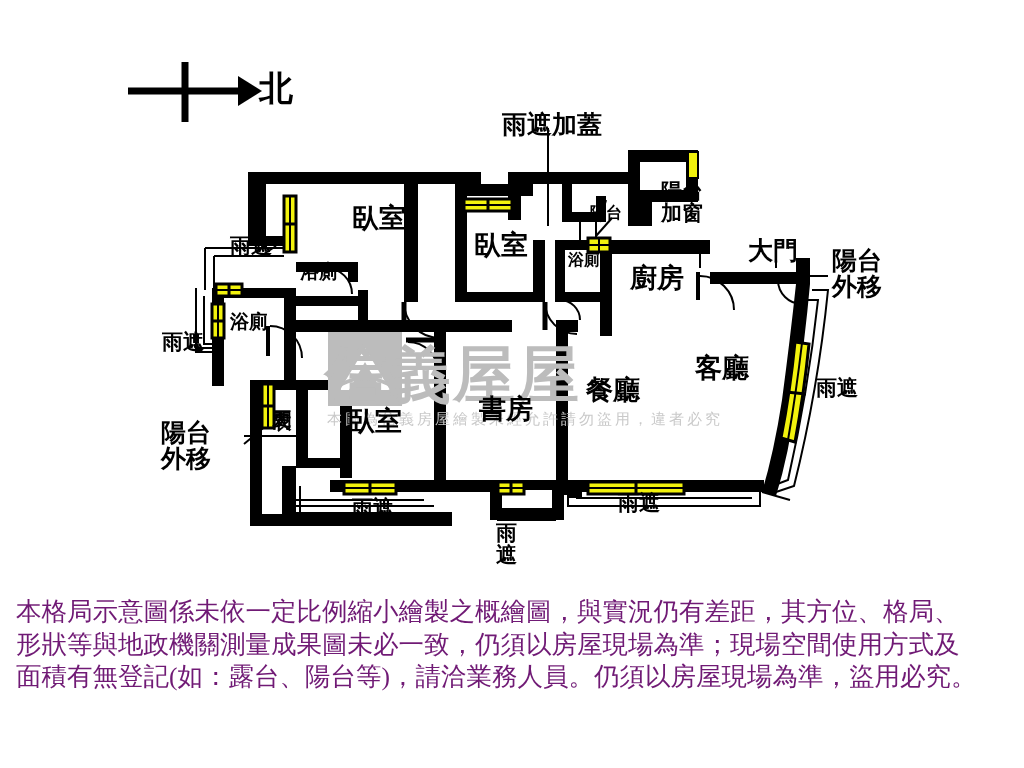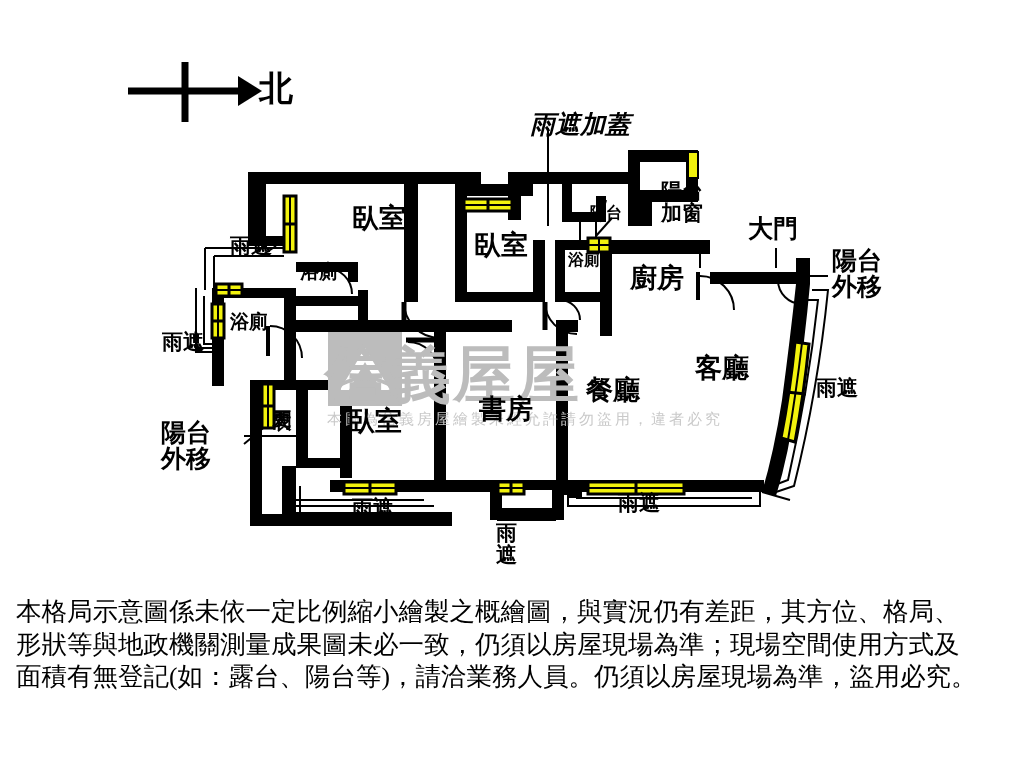--- a/index.html
+++ b/index.html
@@ -109,21 +109,21 @@
     font-weight: 400;
   }
   #disclaimer {
     position: absolute;
     left: 16px;
     top: 596px;
     width: 995px;
     font-size: 25.5px;
     line-height: 1.28;
     font-weight: 400;
-    color: #000000;
+    color: #701a75;
     font-family: "Liberation Serif", "DejaVu Serif", serif;
     letter-spacing: 0px;
   }
   #disclaimer div { white-space: nowrap; }
 </style>
 </head>
 <body>
 
 <div id="page">
 
@@ -385,23 +385,23 @@
       <div class="lbl lbl-room-sm" style="left: 230px; top: 312px;">浴廁</div>
       <div class="lbl lbl-note-sm" style="left: 568px; top: 252px;">浴廁</div>
       <div class="lbl lbl-room" style="left: 630px; top: 265px;">廚房</div>
       <div class="lbl lbl-room" style="left: 479px; top: 396px;">書房</div>
       <div class="lbl lbl-room" style="left: 586px; top: 377px; text-align: center;">餐廳</div>
       <div class="lbl lbl-room" style="left: 695px; top: 355px;">客廳</div>
       <div class="lbl lbl-room-sm lbl-vert" style="left: 273px; top: 396px;">更衣間</div>
     </div>
 
   <div id="annotation-labels">
-      <div class="lbl lbl-big" style="left: 530px; top: 112px; font-style: italic;">雨遮加蓋</div>
+      <div class="lbl lbl-big" style="left: 502px; top: 112px;">雨遮加蓋</div>
       <div class="lbl lbl-note-sm" style="left: 590px; top: 205px;">陽台</div>
-      <div class="lbl lbl-big" style="left: 748px; top: 216px;">大門</div>
+      <div class="lbl lbl-big" style="left: 748px; top: 238px;">大門</div>
       <div class="lbl lbl-note" style="left: 230px; top: 236px;">雨遮</div>
       <div class="lbl lbl-note" style="left: 162px; top: 332px;">雨遮</div>
       <div class="lbl lbl-note" style="left: 352px; top: 498px;">雨遮</div>
       <div class="lbl lbl-note" style="left: 618px; top: 493px;">雨遮</div>
       <div class="lbl lbl-note" style="left: 816px; top: 378px;">雨遮</div>
       <div class="lbl lbl-2line lbl-note" style="left: 661px; top: 180px;">
         <div>陽台</div>
         <div>加窗</div>
       </div>
       <div class="lbl lbl-2line lbl-big" style="left: 832px; top: 248px;">

